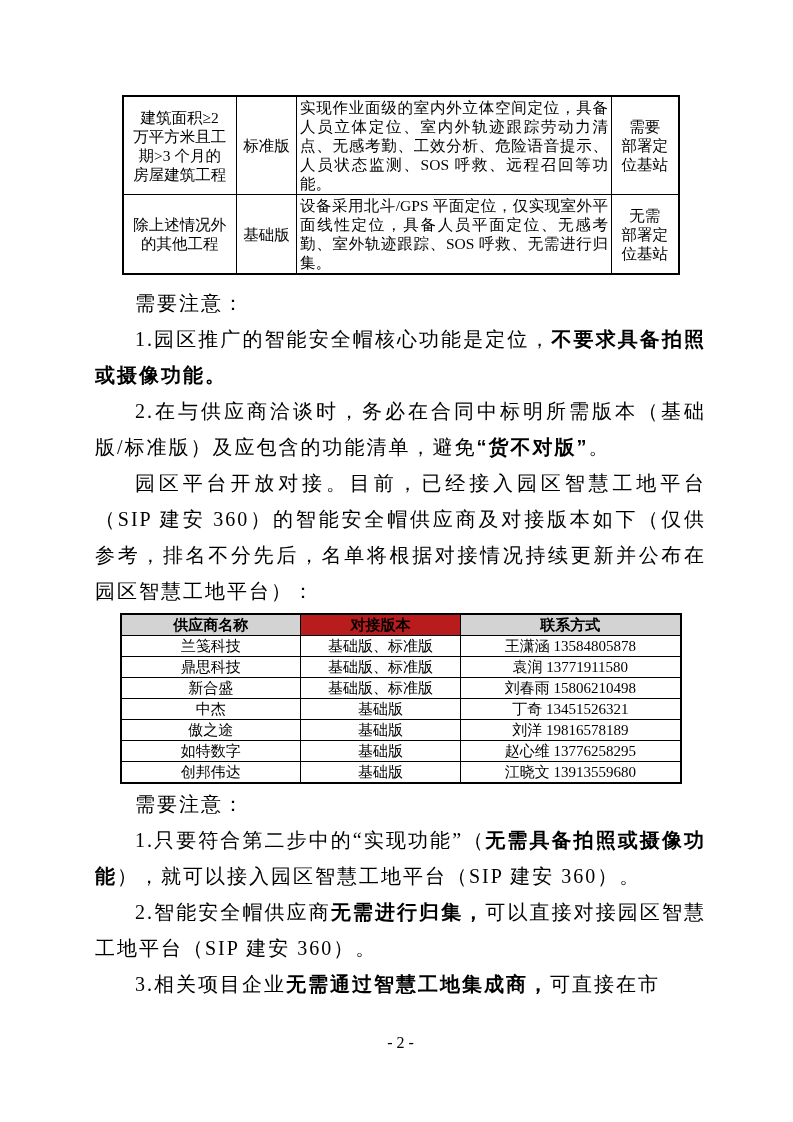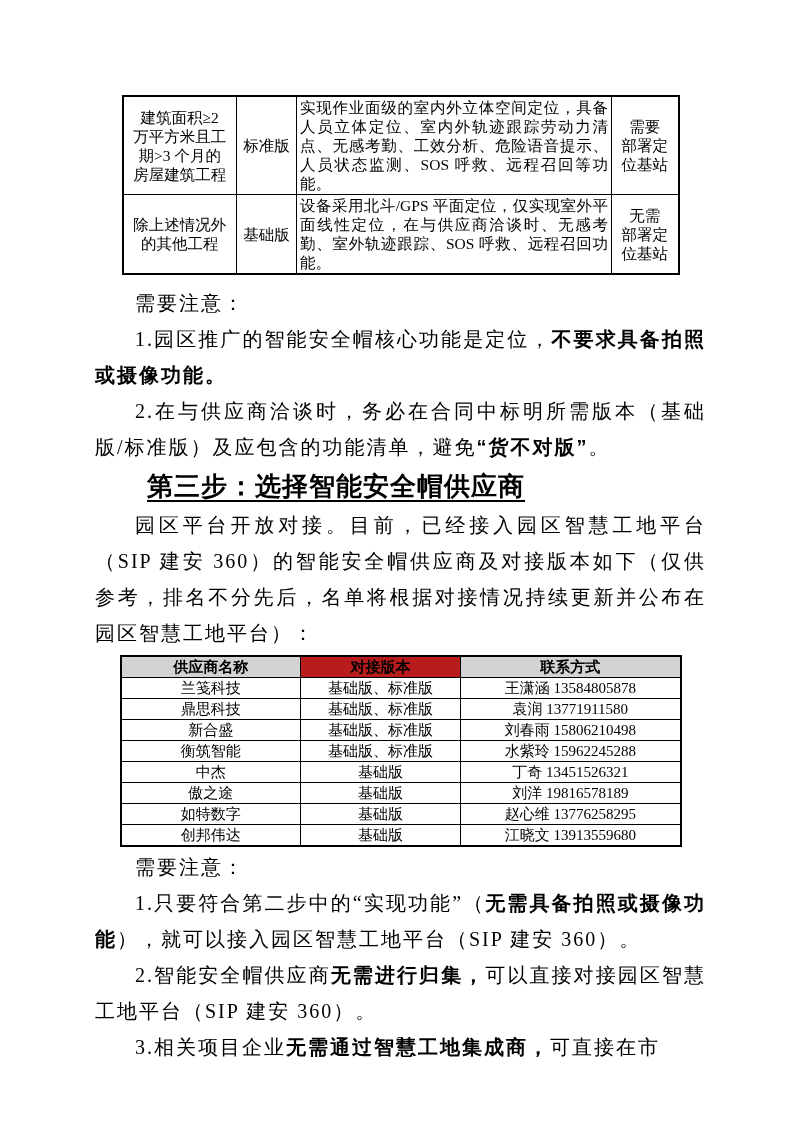--- a/index.html
+++ b/index.html
@@ -137,33 +137,32 @@
             <td class="cell-version">标准版</td>
             <td class="cell-features">实现作业面级的室内外立体空间定位，具备人员立体定位、室内外轨迹跟踪劳动力清点、无感考勤、工效分析、危险语音提示、人员状态监测、SOS 呼救、远程召回等功能。</td>
             <td class="cell-station">需要
 部署定
 位基站</td>
           </tr>
           <tr>
             <td class="cell-scope">除上述情况外
 的其他工程</td>
             <td class="cell-version">基础版</td>
-            <td class="cell-features">设备采用北斗/GPS 平面定位，仅实现室外平面线性定位，在与供应商洽谈时、无感考勤、室外轨迹跟踪、SOS 呼救、远程召回功能。</td>
+            <td class="cell-features">设备采用北斗/GPS 平面定位，仅实现室外平面线性定位，具备人员平面定位、无感考勤、室外轨迹跟踪、SOS 呼救、无需进行归集。</td>
             <td class="cell-station">无需
 部署定
 位基站</td>
           </tr>
         </tbody>
     </table>
 
     <p class="label">需要注意：</p>
     <p class="para"><span>1.园区推广的智能安全帽核心功能是定位，</span><span class="hv">不要求具备拍照或摄像功能。</span></p>
     <p class="para"><span>2.在与供应商洽谈时，务必在合同中标明所需版本（基础版/标准版）及应包含的功能清单，避免</span><span class="hv">“货不对版”</span><span>。</span></p>
 
-    <h2 class="heading"><span>第三步：选择智能安全帽供应商</span></h2>
 
     <p class="para">园区平台开放对接。目前，已经接入园区智慧工地平台（SIP 建安 360）的智能安全帽供应商及对接版本如下（仅供参考，排名不分先后，名单将根据对接情况持续更新并公布在园区智慧工地平台）：</p>
 
     <table class="stable">
       <colgroup>
         <col style="width:180px">
           <col style="width:160px">
           <col style="width:220px">
       </colgroup>
       <thead>
@@ -183,25 +182,20 @@
             <td>鼎思科技</td>
             <td>基础版、标准版</td>
             <td>袁润 13771911580</td>
           </tr>
           <tr>
             <td>新合盛</td>
             <td>基础版、标准版</td>
             <td>刘春雨 15806210498</td>
           </tr>
           <tr>
-            <td>衡筑智能</td>
-            <td>基础版、标准版</td>
-            <td>水紫玲 15962245288</td>
-          </tr>
-          <tr>
             <td>中杰</td>
             <td>基础版</td>
             <td>丁奇 13451526321</td>
           </tr>
           <tr>
             <td>傲之途</td>
             <td>基础版</td>
             <td>刘洋 19816578189</td>
           </tr>
           <tr>

